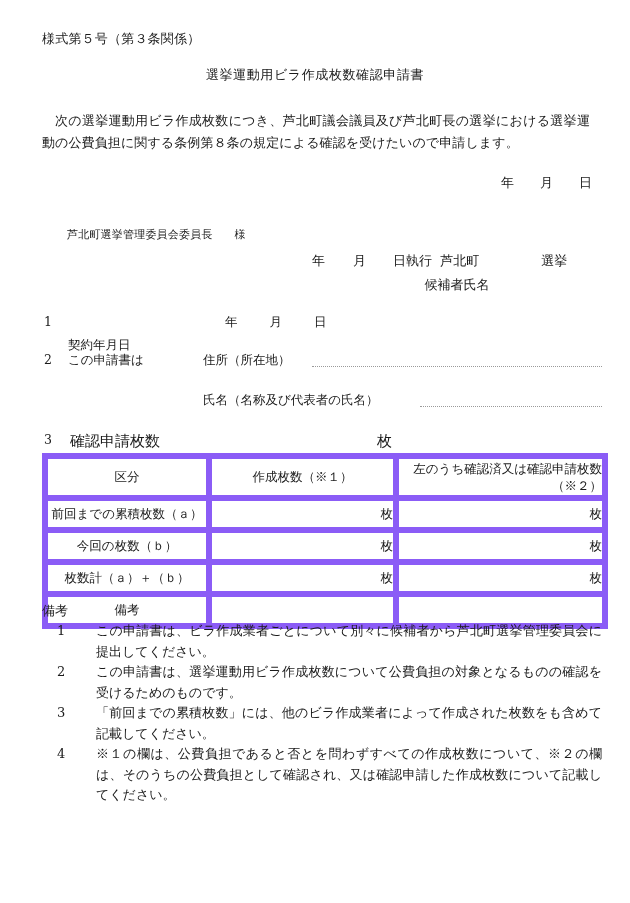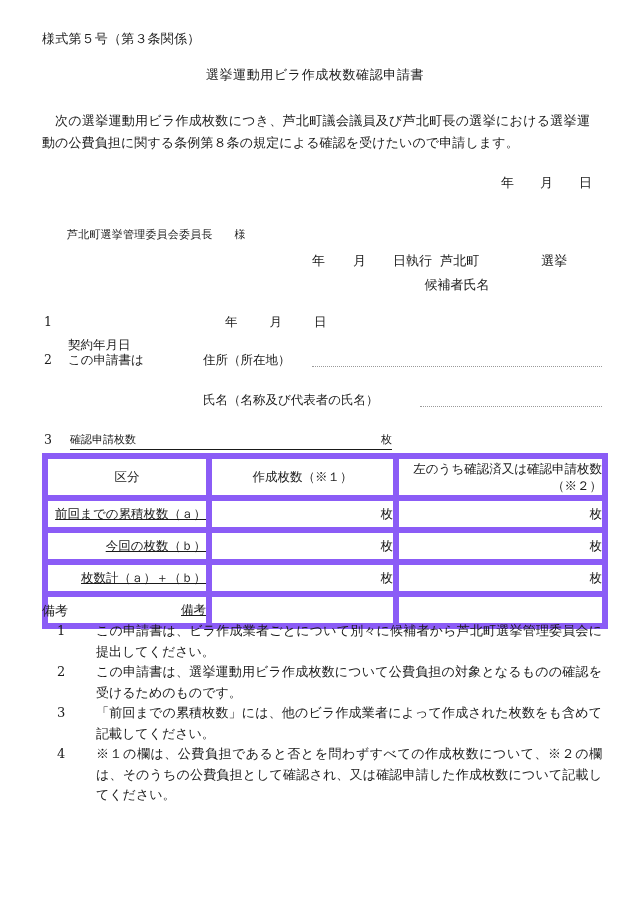--- a/index.html
+++ b/index.html
@@ -110,21 +110,21 @@
     height: 0;
   }
   .dot-addr { left: 312px; top: 366px; width: 290px; }
   .dot-name { left: 420px; top: 406px; width: 182px; }
 
   .it3-num { left: 44px; top: 432px; }
   .it3-wrap {
     left: 70px;
     top: 432px;
     width: 322px;
-    font-size: 11px;
+    font-size: 15px;
     border-bottom: 1px solid #1a1a1a;
     padding-bottom: 2px;
     box-sizing: border-box;
   }
   .it3-wrap .mai { float: right; }
 
   
   .tbl-wrap {
     left: 42px;
     top: 453px;
@@ -150,24 +150,23 @@
     height: 36px;
     padding: 2px 4px;
   }
   td.hdr-left {
     text-align: right;
     height: 36px;
     padding: 2px 5px;
     line-height: 17px;
   }
   td.row-label {
-    text-align: right;
+    text-align: center;
     height: 26px;
     padding: 1px 6px;
-    text-decoration: underline;
   }
   td.row-val {
     text-align: right;
     height: 26px;
     padding: 1px 9px 1px 4px;
   }
   td.row-empty { height: 26px; }
 
   
   .notes {

